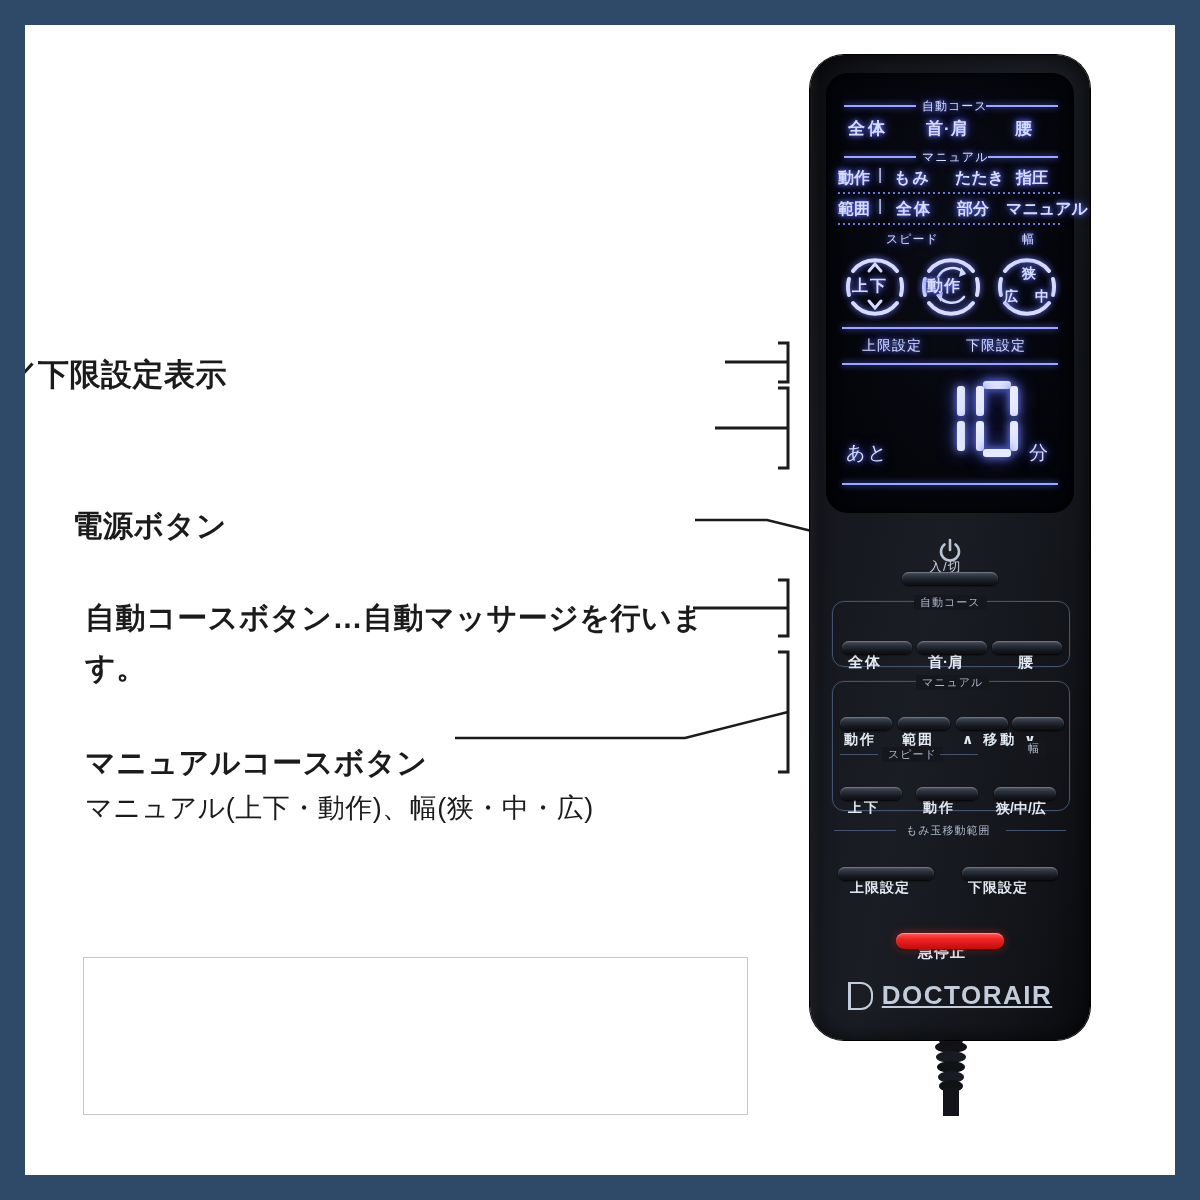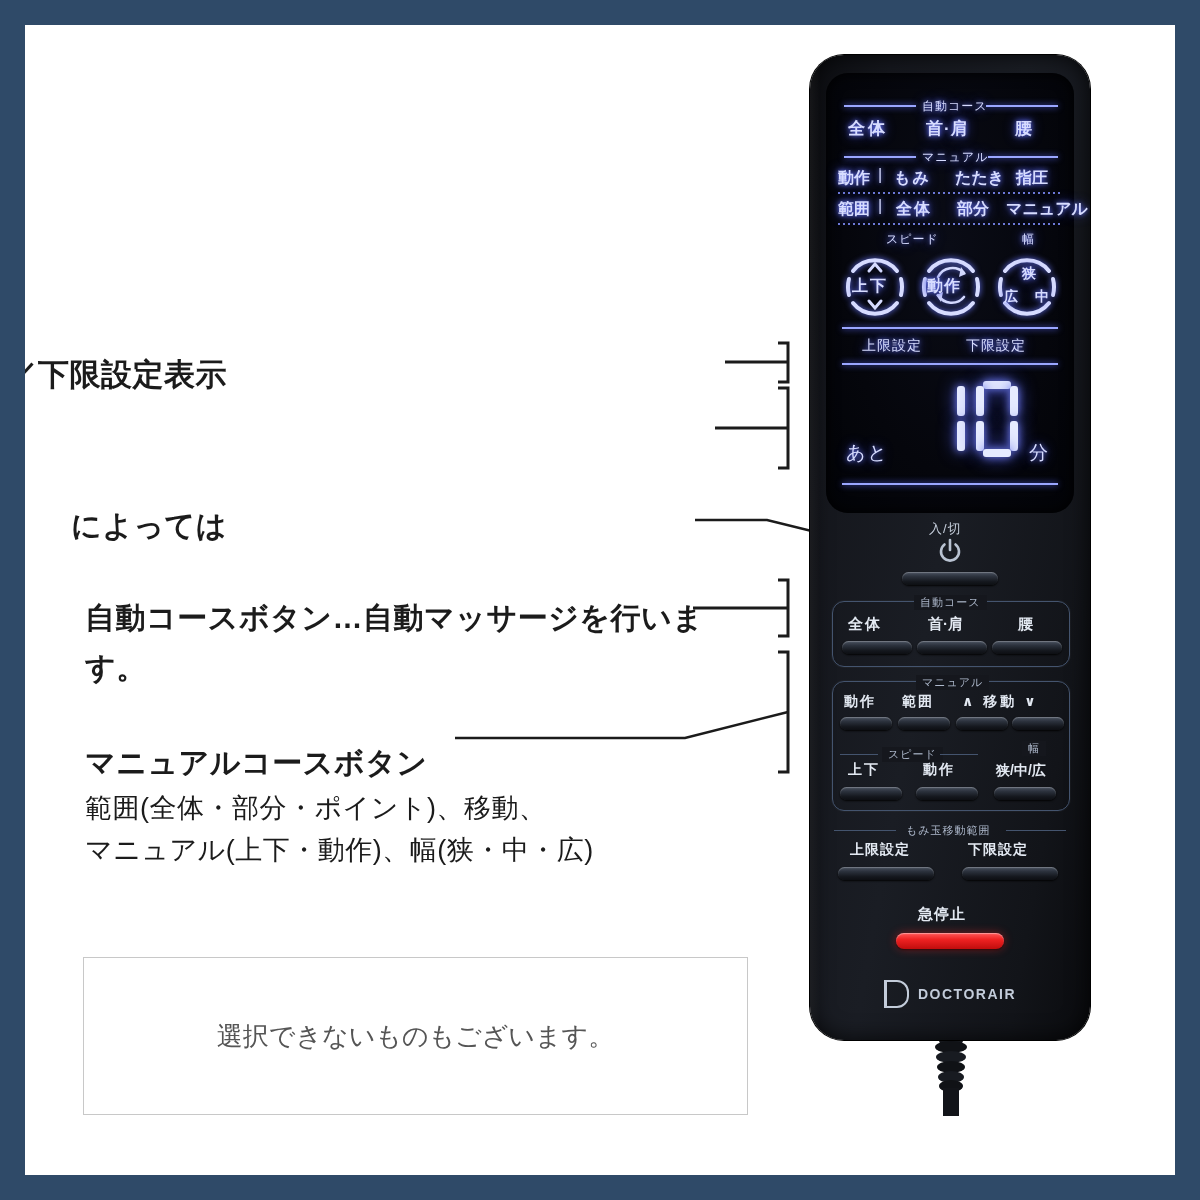--- a/index.html
+++ b/index.html
@@ -87,36 +87,36 @@
 
   
   .panel{
     position:absolute;border:1px solid #44546e;border-radius:12px;
     box-shadow:0 0 0 1px rgba(255,255,255,.03);
   }
   .panel-title{
     position:absolute;font-size:11px;color:#aeb9cc;background:#15171d;
     padding:0 6px;letter-spacing:1px;white-space:nowrap;
   }
-  .btn-label{position:absolute;font-size:15px;color:#e3e9f2;white-space:nowrap;letter-spacing:2px;font-weight:bold;}
+  .btn-label{position:absolute;font-size:15px;color:#e3e9f2;white-space:nowrap;letter-spacing:2px;font-weight:bold;margin-top:38px;}
   .btn-label.sm{font-size:11px;letter-spacing:1px;color:#b9c3d2;font-weight:normal;}
   .key{
     position:absolute;height:13px;border-radius:7px;
     background:linear-gradient(180deg,#4a5260 0%,#2b313c 35%,#14171d 75%,#0d0f13 100%);
     box-shadow:0 1px 2px rgba(0,0,0,.9), inset 0 1px 1px rgba(255,255,255,.25);
   }
   .key.red{
     background:linear-gradient(180deg,#ff5a5a 0%,#ef2222 40%,#c00d0d 100%);
     box-shadow:0 0 10px rgba(255,40,40,.45),0 1px 2px #000, inset 0 1px 1px rgba(255,255,255,.4);
   }
   .hrline{position:absolute;height:1px;background:#44546e;}
 
   
   #logo{position:absolute;left:0;width:280px;top:925px;text-align:center;}
-  #logo .lg{display:inline-block;color:#c3ccda;font-size:14px;letter-spacing:1.5px;vertical-align:middle;}
+  #logo .lg{display:inline-block;color:#c3ccda;font-size:26px;letter-spacing:1.5px;vertical-align:middle;text-decoration:underline;}
   #logo .lg b{font-weight:bold;}
   #logo .dmark{
     display:inline-block;vertical-align:middle;margin-right:9px;
     width:20px;height:24px;border:2px solid #c3ccda;border-radius:0 12px 12px 0;border-left-width:3px;
   }
 </style>
 </head>
 <body>
 
 <div id="page">
@@ -134,34 +134,32 @@
     <path d="M753 555 L763 555 L763 611 L753 611" fill="none" stroke="#1b1b1b" stroke-width="3"></path>
     <path d="M668 583 L763 583" stroke="#1b1b1b" stroke-width="3"></path>
 
     <path d="M753 627 L763 627 L763 747 L753 747" fill="none" stroke="#1b1b1b" stroke-width="3"></path>
     <path d="M430 713 L660 713 L763 687" fill="none" stroke="#1b1b1b" stroke-width="2.4"></path>
   </svg>
 
   <div class="anno" id="anno-limit">もみ玉の上限／下限設定表示</div>
 
 
-  <div class="anno" id="anno-power">によっては</div>
+  <div class="anno" id="anno-power">電源ボタン</div>
 
   <div class="anno" id="anno-manual-title">マニュアルコースボタン</div>
 
   <div class="anno" id="anno-auto">自動コースボタン…自動マッサージを行います。</div>
 
   <div class="anno thin" id="anno-manual-body">
-    <div>範囲(全体・部分・ポイント)、移動、</div>
     <div>マニュアル(上下・動作)、幅(狭・中・広)</div>
   </div>
 
   <div id="note-box">
     <div class="note-inner">
-      <div>選択できないものもございます。</div>
     </div>
   </div>
 
   <svg id="cable-strain" viewBox="0 0 42 86">
     <rect x="9" y="0" width="24" height="14" rx="4" fill="#15171c"></rect>
     <ellipse cx="21" cy="17" rx="16" ry="6" fill="#101216"></ellipse>
     <ellipse cx="21" cy="27" rx="15" ry="6" fill="#181b21"></ellipse>
     <ellipse cx="21" cy="37" rx="14" ry="6" fill="#101216"></ellipse>
     <ellipse cx="21" cy="47" rx="13" ry="6" fill="#181b21"></ellipse>
     <ellipse cx="21" cy="56" rx="12" ry="6" fill="#101216"></ellipse>

